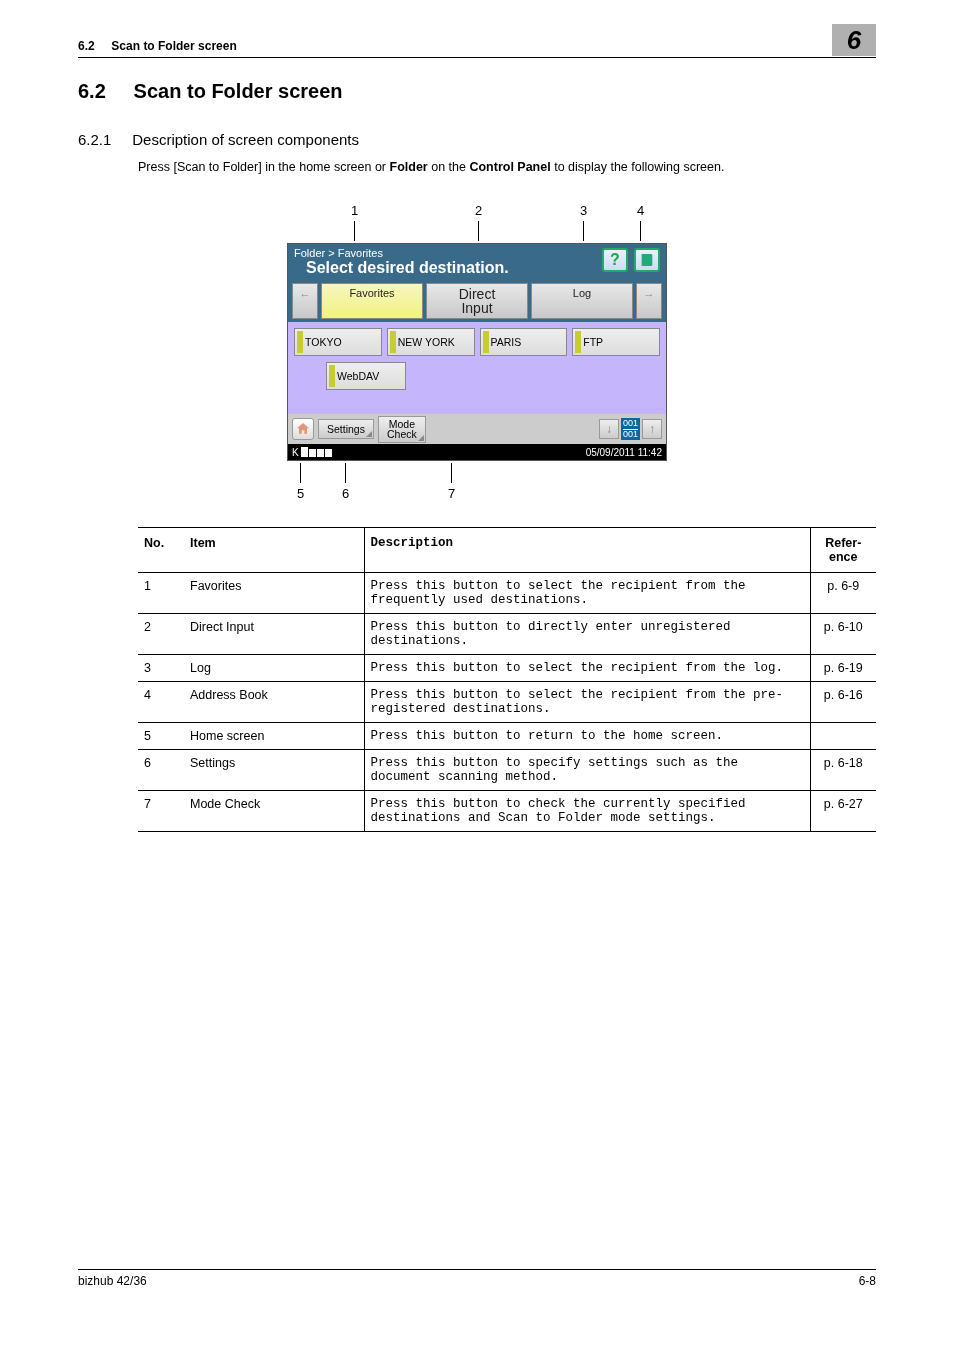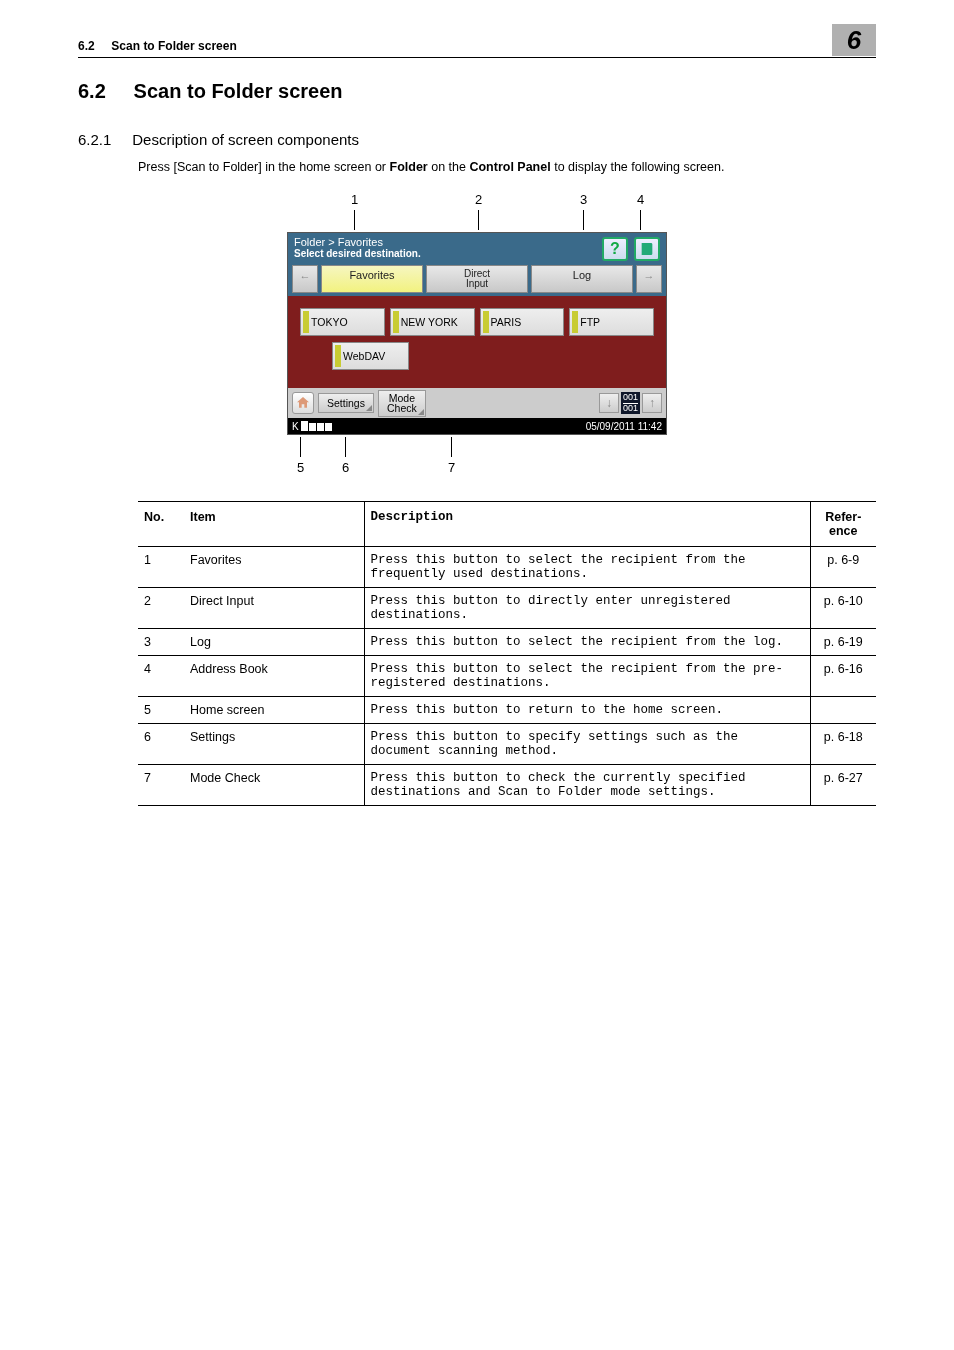--- a/index.html
+++ b/index.html
@@ -52,21 +52,21 @@
     font-weight: bold;
     margin: 22px 0 28px 0;
   }
   h3.subsection-title {
     font-size: 15px;
     font-weight: normal;
     margin: 0 0 12px 0;
   }
   .body-text {
     font-size: 12.5px;
-    margin: 0 0 18px 60px;
+    margin: 0 0 29px 60px;
   }
   .indent { margin-left: 60px; }
 
   
   .device-wrap {
     width: 380px;
     margin: 8px auto 26px auto;
     position: relative;
   }
   .num-row {
@@ -80,21 +80,21 @@
     position: relative;
     border: 1px solid #555;
   }
   .dev-top {
     background: #3a6a8a;
     color: #fff;
     padding: 3px 6px 6px 6px;
     position: relative;
   }
   .breadcrumb { font-size: 11px; font-weight: normal; }
-  .prompt { font-size: 10px; font-weight: bold; }
+  .prompt { font-size: 16px; font-weight: bold; margin-left: 12px; }
   .help-btn, .book-btn {
     position: absolute;
     top: 4px;
     width: 26px; height: 24px;
     background: linear-gradient(#eef,#cde);
     border: 2px solid #2a6;
     border-radius: 3px;
     display: flex; align-items: center; justify-content: center;
     font-weight: bold; font-size: 16px; color: #1a4;
   }
@@ -111,24 +111,24 @@
     flex: 1;
     background: linear-gradient(#e8e8e8,#c8c8c8);
     border: 1px solid #888;
     font-size: 11px;
     text-align: center;
     padding: 3px 0;
     color: #222;
   }
   .tab.arrow { flex: 0 0 26px; color:#888; }
   .tab.active { background: linear-gradient(#f6f6c0,#f2f280); }
-  .tab .sub { font-size: 10px; display:block; line-height:1; }
+  .tab .sub { font-size: 14px; display:block; line-height:1; }
   .dest-area {
-    background: #7f1d1d;
-    padding: 12px;
+    background: #c4b5fd;
+    padding: 6px;
     min-height: 92px;
   }
   .dest-grid {
     display: grid;
     grid-template-columns: repeat(4, 1fr);
     gap: 5px;
     margin-bottom: 6px;
   }
   .dest {
     background: linear-gradient(#eee,#ddd);
@@ -178,21 +178,21 @@
   }
   .soft-btn.mode { line-height: 1; text-align:center; padding:2px 8px; }
   .page-ctrl {
     margin-left:auto;
     display:flex; align-items:center; gap:2px;
   }
   .arrow-sq {
     width:20px;height:20px;border:1px solid #999;background:linear-gradient(#eee,#ccc);
     display:flex;align-items:center;justify-content:center;font-size:12px;color:#888;
   }
-  .pg-ind { font-size:9px; background:#0f172a;color:#fff;padding:1px 2px;line-height:1.1;}
+  .pg-ind { font-size:9px; background:#0369a1;color:#fff;padding:1px 2px;line-height:1.1;}
   .pg-ind .top{border-bottom:1px solid #fff;}
   .status-row {
     background:#000; color:#fff;
     display:flex;align-items:center;justify-content:space-between;
     font-size:10px; padding:1px 4px;height:16px;
   }
   .toner {display:flex;gap:1px;align-items:flex-end;}
   .toner span{width:7px;background:#fff;}
   .tK{height:10px;}.tC{height:8px;background:#6cf;}.tM{height:8px;background:#f6a;}.tY{height:8px;background:#fd4;}
   .num-bottom-row { position:relative; height:40px; font-size:13px; }
@@ -416,14 +416,18 @@
         <tr>
             <td class="col-no">7</td>
             <td class="col-item">Mode Check</td>
             <td class="col-desc">Press this button to check the currently specified destinations and Scan to Folder mode settings.</td>
             <td class="col-ref">p. 6-27</td>
           </tr>
       </tbody>
     </table>
   </div>
 
+  <div class="footer">
+    <span>bizhub 42/36</span>
+    <span>6-8</span>
+  </div>
 
 </div>
 
 </body></html>

